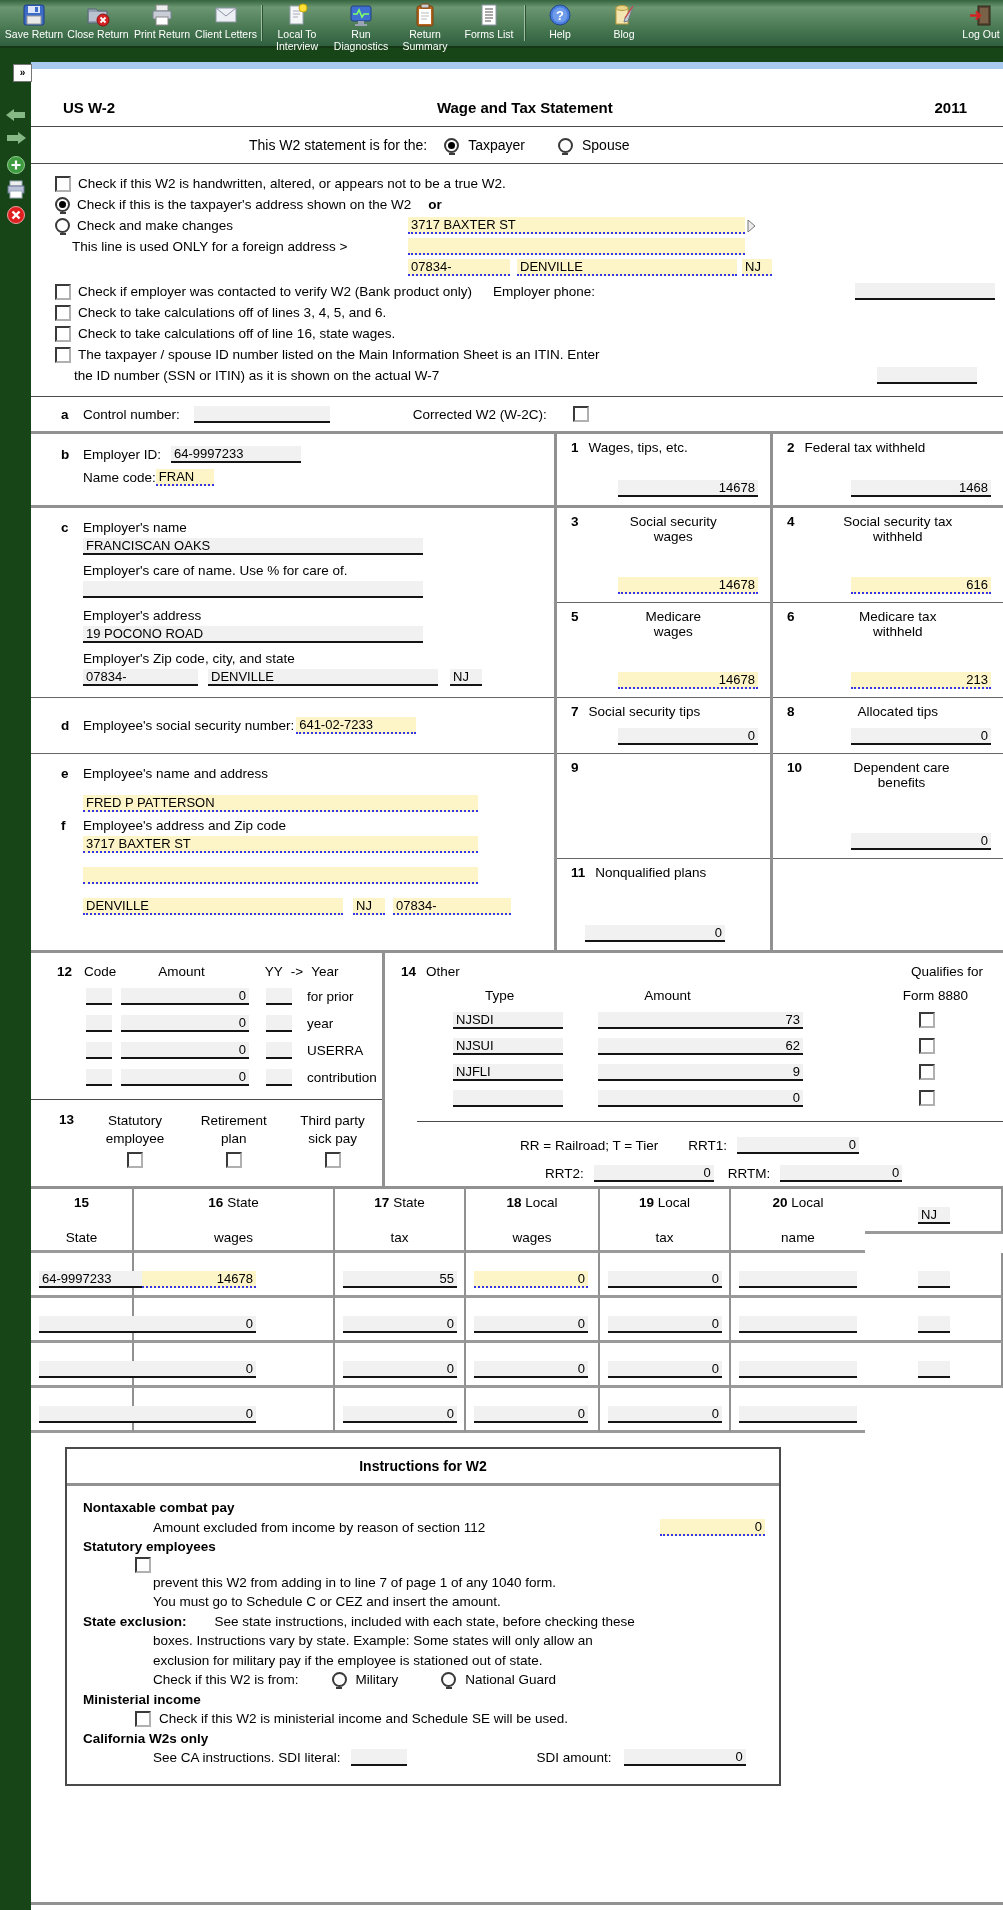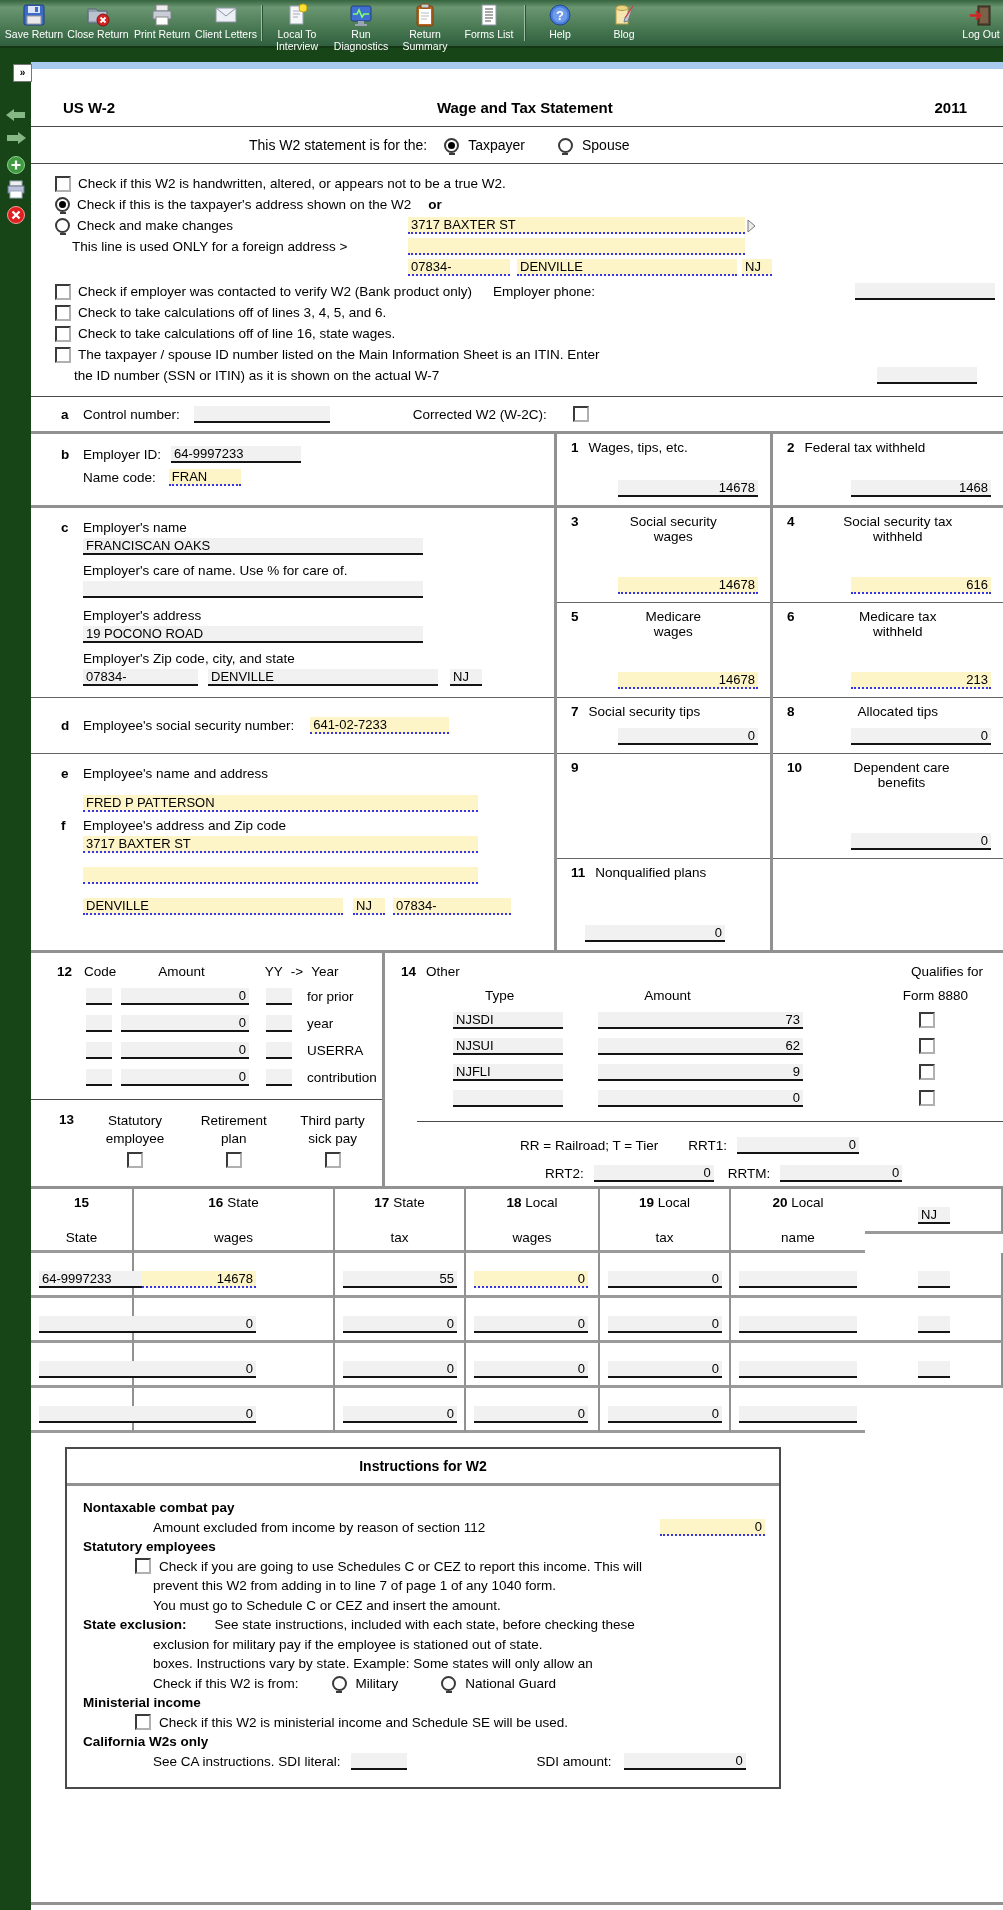--- a/index.html
+++ b/index.html
@@ -319,21 +319,21 @@
         <div class="gl">
           <div class="bb3" style="height:74px;box-sizing:border-box;padding-top:12px">
             <div class="lrow lpad">
               <span class="lletter">b</span>
               <span>Employer ID:</span>
               <span class="fld fg" style="width:130px;margin-left:10px">64-9997233</span>
             </div>
             <div class="lrow lpad" style="margin-top:6px">
               <span class="lletter"></span>
               <span>Name code:</span>
-              <span class="fld fy" style="width:72px;margin-left:13px">FRAN</span>
+              <span class="fld fy" style="width:58px;">FRAN</span>
             </div>
           </div>
           <div class="bb1" style="height:190px;box-sizing:border-box;padding-top:12px">
             <div class="lrow lpad">
               <span class="lletter">c</span>
               <span>Employer's name</span>
             </div>
             <div class="lrow lpad" style="margin-top:3px">
                 <span class="lletter"></span>
               <span class="fld fg" style="width:340px">FRANCISCAN OAKS</span>
@@ -361,21 +361,21 @@
             <div class="lrow lpad" style="margin-top:3px">
                 <span class="lletter"></span>
               <span class="fld fg" style="width:115px">07834-</span>
               <span class="fld fg" style="width:230px;margin-left:10px">DENVILLE</span>
               <span class="fld fg" style="width:32px;margin-left:12px">NJ</span>
             </div>
           </div>
           <div class="bb1 lrow lpad" style="height:56px;box-sizing:border-box">
             <span class="lletter">d</span>
             <span>Employee's social security number:</span>
-            <span class="fld fy" style="width:139px;margin-left:16px">641-02-7233</span>
+            <span class="fld fy" style="width:120px;margin-left:2px">641-02-7233</span>
           </div>
           <div style="height:196px;box-sizing:border-box;padding-top:12px">
             <div class="lrow lpad">
               <span class="lletter">e</span>
               <span>Employee's name and address</span>
             </div>
             <div class="lrow lpad" style="margin-top:14px">
                 <span class="lletter"></span>
               <span class="fld fy" style="width:395px">FRED P PATTERSON</span>
             </div>
@@ -703,30 +703,29 @@
         <div class="ins-title">Instructions for W2</div>
         <div class="ins-body">
           <div class="i0">Nontaxable combat pay</div>
           <div class="row i1">
             <span>Amount excluded from income by reason of section 112</span>
             <span class="fld fy rt" style="width:105px;margin-left:auto">0</span>
           </div>
           <div class="i0">Statutory employees</div>
           <div class="i2">
             <span class="cb"></span>
-            <span>Check if you are going to use Schedules C or CEZ to report this income.  This will</span>
           </div>
           <div class="i1">prevent this W2 from adding in to line 7 of page 1 of any 1040 form.</div>
           <div class="i1">You must go to Schedule C or CEZ and insert the amount.</div>
           <div class="row" style="align-items:flex-start">
             <span class="i0">State exclusion:</span>
             <span style="margin-left:28px">See state instructions,  included with each state,  before checking these</span>
           </div>
+          <div class="i1">boxes.  Instructions vary by state.  Example:  Some states will only allow an</div>
           <div class="i1">exclusion for military pay if the employee is stationed out of state.</div>
-          <div class="i1">boxes.  Instructions vary by state.  Example:  Some states will only allow an</div>
           <div class="row i1" style="gap:9px">
             <span>Check if this W2 is from:</span>
             <span class="rad" style="margin-left:24px"></span>
             <span>Military</span>
             <span class="rad" style="margin-left:34px"></span>
             <span>National Guard</span>
           </div>
           <div class="i0">Ministerial income</div>
           <div class="i2">
             <span class="cb"></span>

